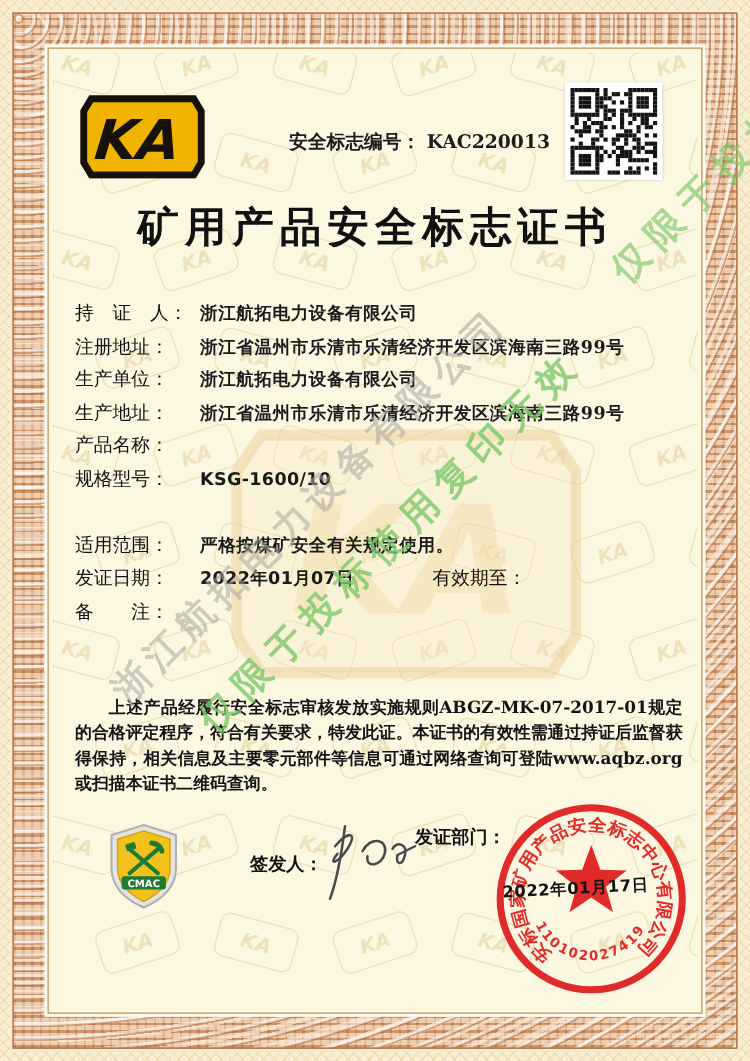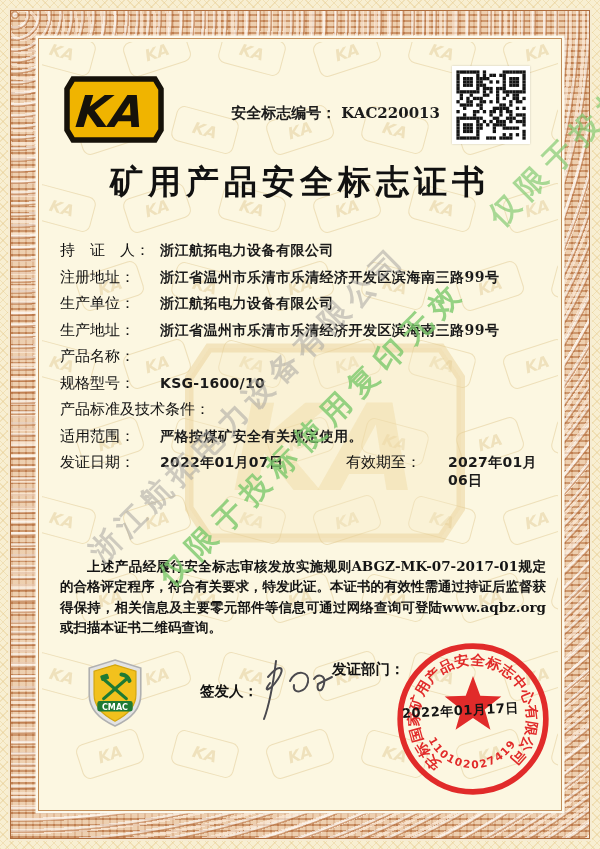--- a/index.html
+++ b/index.html
@@ -397,35 +397,37 @@
         <span class="fvalue">浙江省温州市乐清市乐清经济开发区滨海南三路99号</span>
       </div>
       <div class="frow">
         <span class="flabel">产品名称：</span>
       </div>
       <div class="frow">
         <span class="flabel">规格型号：</span>
         <span class="fvalue mono">KSG-1600/10</span>
       </div>
       <div class="frow">
-        <span class="flabel wide">产品标准及技术条件：</span>
       </div>
       <div class="frow">
         <span class="flabel">适用范围：</span>
         <span class="fvalue">严格按煤矿安全有关规定使用。</span>
       </div>
       <div class="frow">
         <span class="pair">
           <span class="flabel">发证日期：</span>
           <span class="fvalue mono" style="width:148px">2022年01月07日</span>
         </span>
         <span class="pair">
           <span class="flabel" style="flex-basis:92px">有效期至：</span>
-          <span class="fvalue mono">2027年01月06日</span>
         </span>
+      </div>
+      <div class="frow" style="margin-top:4px">
+        <span class="flabel">备　　注：</span>
+        <span class="fvalue"></span>
       </div>
     </div>
 
     <div class="statement">上述产品经履行安全标志审核发放实施规则ABGZ-MK-07-2017-01规定的合格评定程序，符合有关要求，特发此证。本证书的有效性需通过持证后监督获得保持，相关信息及主要零元部件等信息可通过网络查询可登陆www.aqbz.org或扫描本证书二维码查询。</div>
 
     <svg class="cmac" width="58" height="70" viewBox="0 0 72 86">
       <path d="M36 2 L68 12 L68 45 Q68 70 36 84 Q4 70 4 45 L4 12 Z" fill="#e3e3e3" stroke="#b0b0b0" stroke-width="2"></path>
       <path d="M36 8 L62 16 L62 45 Q62 65 36 78 Q10 65 10 45 L10 16 Z" fill="#f2c11d" stroke="#d3a60e" stroke-width="1.5"></path>
       <g stroke="#1f7a33" stroke-width="4" stroke-linecap="round">
         <line x1="22" y1="26" x2="50" y2="50"></line>

